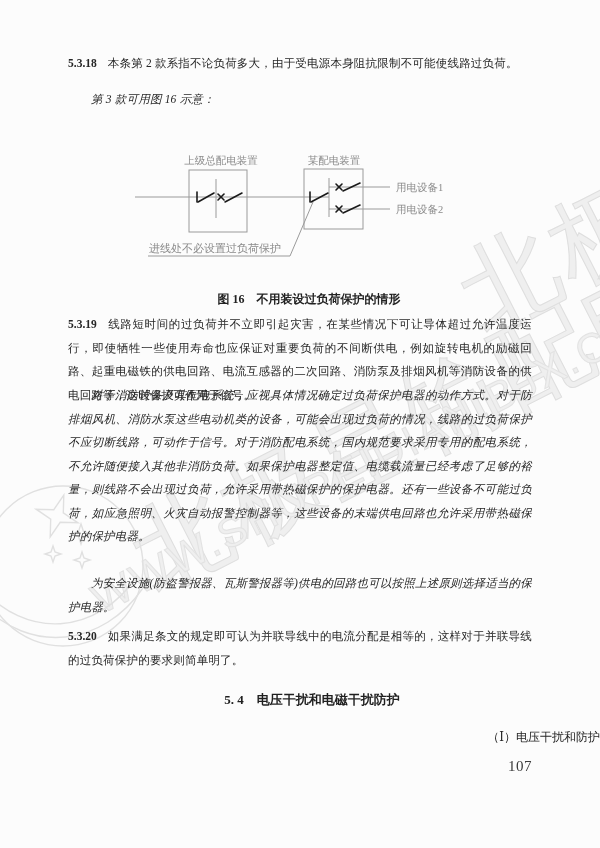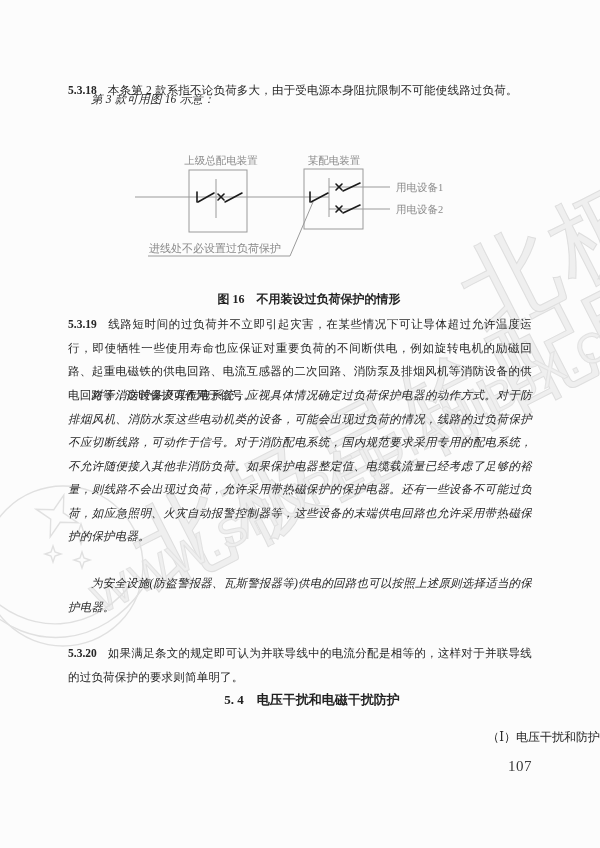--- a/index.html
+++ b/index.html
@@ -18,26 +18,26 @@
     left:68px;width:464px;
     font-size:11.5px;
     line-height:23.5px;
     text-align:justify;
     text-justify:inter-ideograph;
     color:#262626;
     letter-spacing:0.2px;
   }
   .para .clause{font-weight:bold;margin-right:11px;letter-spacing:0;}
   .para.indent{text-indent:23px;font-style:italic;}
-  .p1{top:79px;}
+  .p1{top:52px;}
   .p2{top:88px;}
   .p3{top:313px;}
   .p4{top:384px;}
   .p5{top:540px;margin-top:32px;}
-  .p6{top:642px;}
+  .p6{top:625px;}
   
   .fig-svg{position:absolute;left:120px;top:140px;}
   .fig-caption{
     position:absolute;left:0;top:291px;width:600px;
     text-align:center;font-weight:bold;font-size:12px;color:#222;padding-left:9px;
   }
   
   .sec-heading{
     position:absolute;left:12px;top:691px;width:600px;
     text-align:center;font-weight:bold;font-size:13px;color:#1f1f1f;

